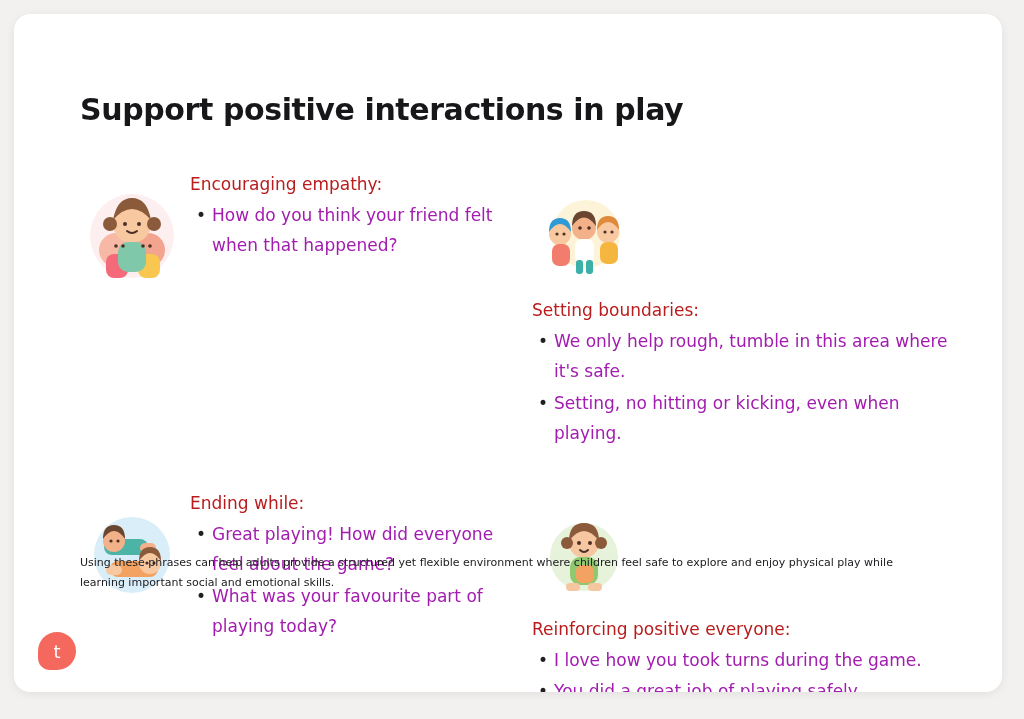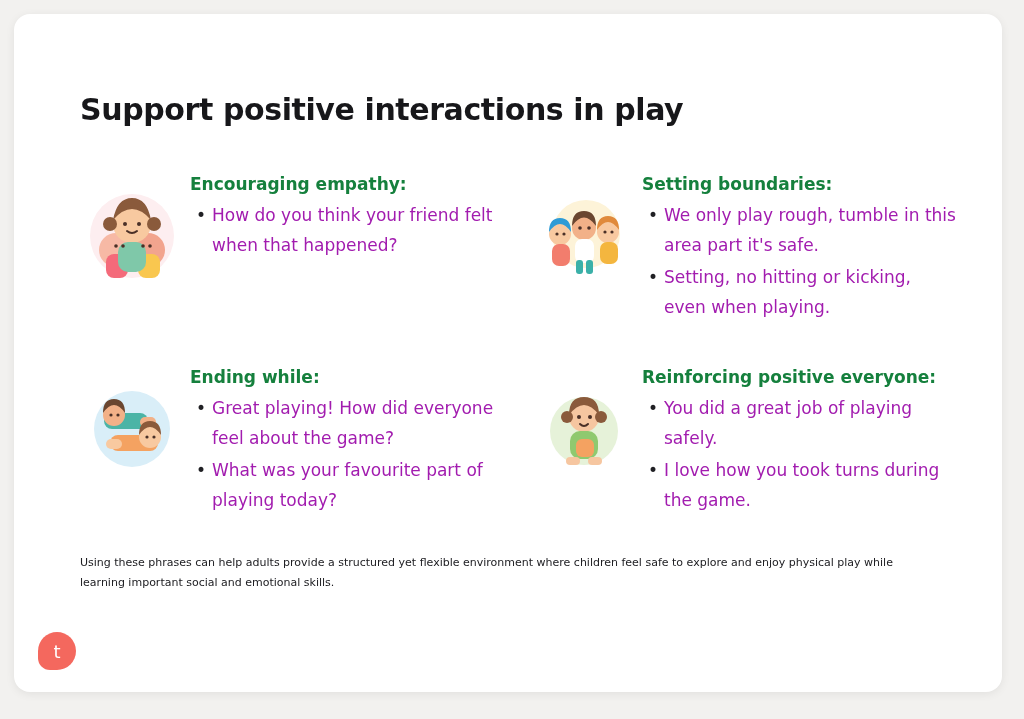--- a/index.html
+++ b/index.html
@@ -50,34 +50,34 @@
     display: flex;
     width: 100%;
   }
   .cell {
     display: flex;
     align-items: flex-start;
     width: 50%;
     box-sizing: border-box;
   }
   .cell.left  { padding-right: 8px; }
-  .cell.right { padding-left: 14px; }
+  .cell.right { padding-left: 14px; flex-direction: column; }
   .art {
     width: 104px;
     min-width: 104px;
     height: 104px;
     margin-top: 22px;
     margin-right: 6px;
   }
   .art svg { display: block; }
   .content { padding-top: 12px; }
   .cat-title {
     font-size: 17px;
-    font-weight: bold;
-    color: #15803d;
+    font-weight: normal;
+    color: #b91c1c;
     margin: 0 0 6px 0;
     font-family: "DejaVu Sans", sans-serif;
   }
   ul.phrases {
     margin: 0;
     padding: 0 0 0 20px;
     list-style: none;
   }
   ul.phrases li {
     position: relative;
@@ -183,21 +183,21 @@
               <circle cx="57" cy="44" r="1.8" fill="#4a3027"></circle>
               <circle cx="25" cy="50" r="1.6" fill="#4a3027"></circle>
               <circle cx="32" cy="50" r="1.6" fill="#4a3027"></circle>
               <circle cx="73" cy="48" r="1.6" fill="#4a3027"></circle>
               <circle cx="80" cy="48" r="1.6" fill="#4a3027"></circle>
             </svg>
           </div>
           <div class="content">
             <p class="cat-title">Setting boundaries:</p>
             <ul class="phrases">
-              <li>We only play rough, tumble in this area part it's safe.</li>
+              <li>We only help rough, tumble in this area where it's safe.</li>
               <li>Setting, no hitting or kicking, even when playing.</li>
             </ul>
           </div>
         </div>
       </div>
 
       <div class="row" style="margin-top:32px;">
 
         <div class="cell left">
           <div class="art">
@@ -239,22 +239,22 @@
               <circle cx="47" cy="40" r="2" fill="#4a3027"></circle>
               <circle cx="58" cy="40" r="2" fill="#4a3027"></circle>
               <path d="M48 47 q4 4 8 0" stroke="#4a3027" stroke-width="2" fill="none" stroke-linecap="round"></path>
               <rect x="34" y="80" width="14" height="8" rx="4" fill="#f6c6a0"></rect>
               <rect x="56" y="80" width="14" height="8" rx="4" fill="#f6c6a0"></rect>
             </svg>
           </div>
           <div class="content">
             <p class="cat-title">Reinforcing positive everyone:</p>
             <ul class="phrases">
+              <li>I love how you took turns during the game.</li>
               <li>You did a great job of playing safely.</li>
-              <li>I love how you took turns during the game.</li>
             </ul>
           </div>
         </div>
       </div>
     </div>
 
     <p class="closing">Using these phrases can help adults provide a structured yet flexible environment where children feel safe to explore and enjoy physical play while learning important social and emotional skills.</p>
 
     <div class="logo">
       <span>t</span>

